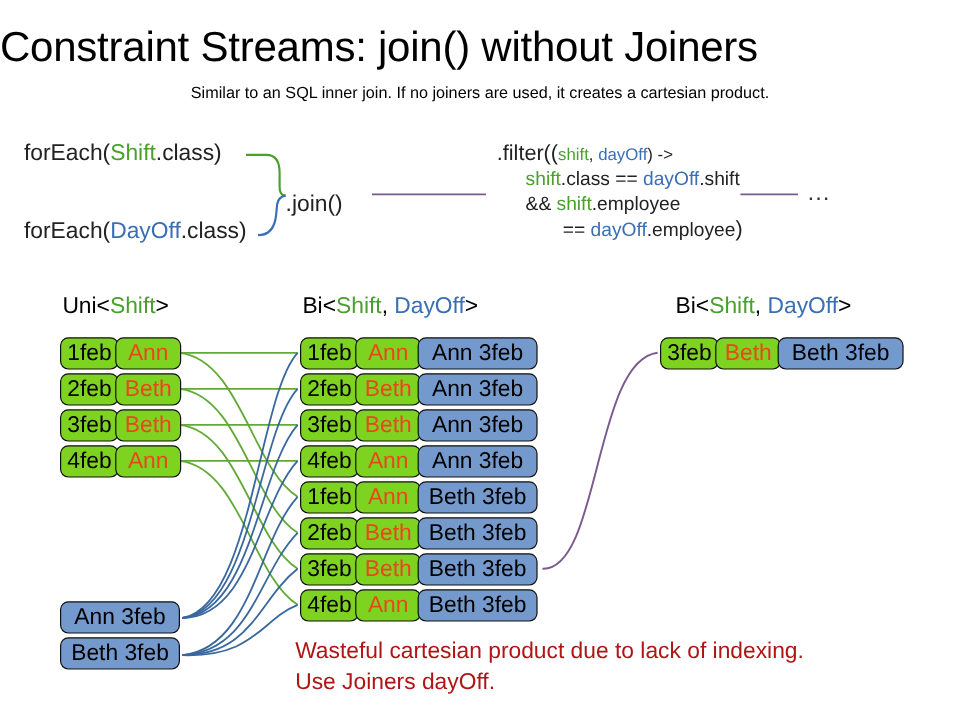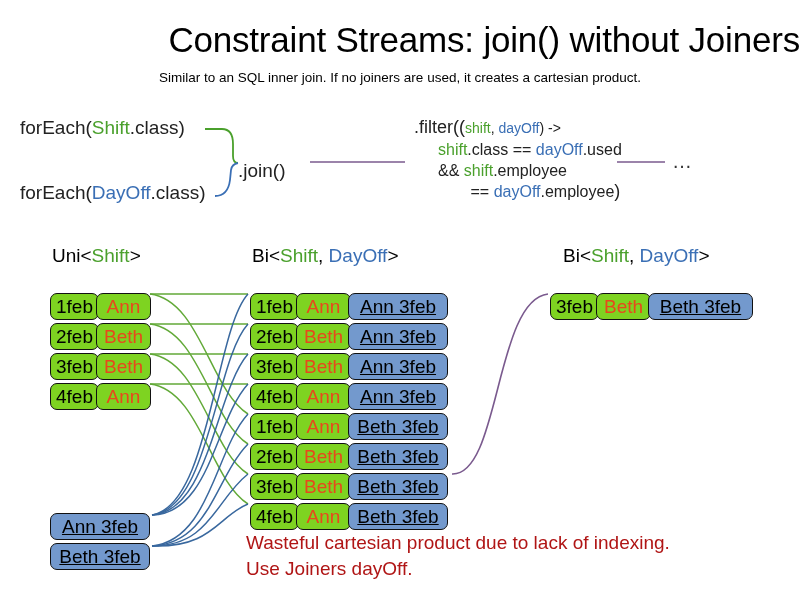--- a/index.html
+++ b/index.html
@@ -4,21 +4,21 @@
 <style>
   html,body{margin:0;padding:0;}
   body{
     width:800px;height:600px;background:#ffffff;overflow:hidden;
     font-family:"Liberation Sans", sans-serif;color:#000;position:relative;
   }
   .stage{position:absolute;left:0;top:0;width:800px;height:600px;}
   #wires{position:absolute;left:0;top:0;width:800px;height:600px;pointer-events:none;}
 
   .title{
-    position:absolute;left:0;top:20px;width:800px;text-align:right;
+    position:absolute;left:0;top:20px;width:800px;text-align:left;
     font-size:35px;font-weight:400;letter-spacing:-0.2px;color:#000;
   }
   .subtitle{
     position:absolute;left:0;top:70px;width:800px;text-align:center;
     font-size:13.5px;color:#000;
   }
 
   .code{position:absolute;font-size:19px;white-space:nowrap;color:#222;}
   .shiftc{color:#4aa02c;}
   .dayoffc{color:#3a6fb5;}
@@ -34,31 +34,31 @@
   .l3{padding-left:24px;}
   .l4{padding-left:55px;text-align:center;}
   .dots{position:absolute;left:672px;top:150px;font-size:20px;color:#333;}
 
   .hdr{position:absolute;font-size:19px;white-space:nowrap;color:#000;}
   .hdr-uni-shift{left:52px;top:245px;}
   .hdr-bi-mid{left:252px;top:245px;}
   .hdr-uni-dayoff{left:38px;top:464px;}
   .hdr-bi-right{left:563px;top:245px;}
 
-  .tuple{position:absolute;display:flex;align-items:flex-end;margin-top:12px;}
+  .tuple{position:absolute;display:flex;align-items:flex-end;}
   .cell{
     border:1.6px solid #111;border-radius:7px;box-sizing:border-box;
     display:flex;align-items:center;justify-content:center;
     font-size:19px;line-height:1;height:27px;
   }
   .cell.green{background:#7ed321;}
   .cell.blue{background:#7399cd;}
   .cell .date{color:#000;}
   .cell .name{color:#e8481c;}
-  .cell .plain{color:#000;text-decoration:underline;}
+  .cell .plain{color:#000;}
   .c-date{width:49px;}
   .c-name{width:55px;margin-left:-3px;}
   .c-dayoff{width:100px;margin-left:-3px;}
   .c-dayoff-wide{width:105px;margin-left:-3px;}
   .c-solo{width:100px;}
 
   .warn{
     position:absolute;left:246px;top:530px;font-size:19px;line-height:26px;
     color:#b01515;white-space:nowrap;
   }
@@ -72,21 +72,21 @@
   <div class="subtitle">Similar to an SQL inner join. If no joiners are used, it creates a cartesian product.</div>
 
   <div class="code foreach1"><span>forEach(</span><span class="shiftc">Shift</span><span>.class)</span></div>
 
   <div class="code foreach2"><span>forEach(</span><span class="dayoffc">DayOff</span><span>.class)</span></div>
 
   <div class="code joinlbl">.join()</div>
 
   <div class="filterblk">
     <div><span class="big">.filter((</span><span class="sm shiftc">shift</span><span class="sm">, </span><span class="sm dayoffc">dayOff</span><span class="sm">) -&gt;</span></div>
-    <div class="l2"><span class="shiftc">shift</span><span>.class == </span><span class="dayoffc">dayOff</span><span>.used</span></div>
+    <div class="l2"><span class="shiftc">shift</span><span>.class == </span><span class="dayoffc">dayOff</span><span>.shift</span></div>
     <div class="l3"><span>&amp;&amp; </span><span class="shiftc">shift</span><span>.employee</span></div>
     <div class="l4"><span>== </span><span class="dayoffc">dayOff</span><span>.employee</span><span class="big">)</span></div>
   </div>
 
   <div class="dots">…</div>
 
   <svg id="wires" viewBox="0 0 800 600">
 
     <path d="M205,129 L222,129 Q233,129 233,144 L233,156 Q233,163 238,163" fill="none" stroke="#4aa02c" stroke-width="1.8"></path>
     <path d="M215,196 Q228,196 230,180 L231,170 Q232,164 238,163" fill="none" stroke="#3a6fb5" stroke-width="1.8"></path>

